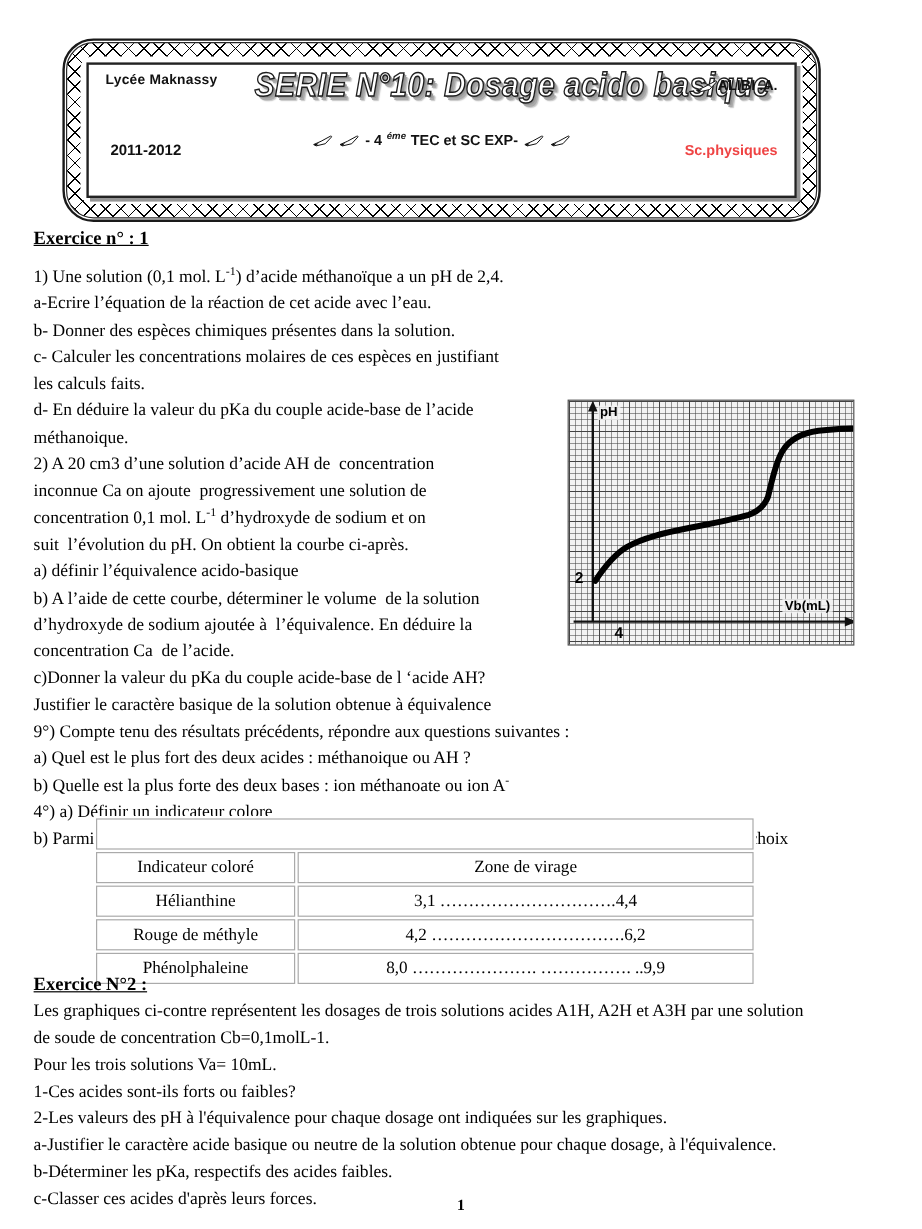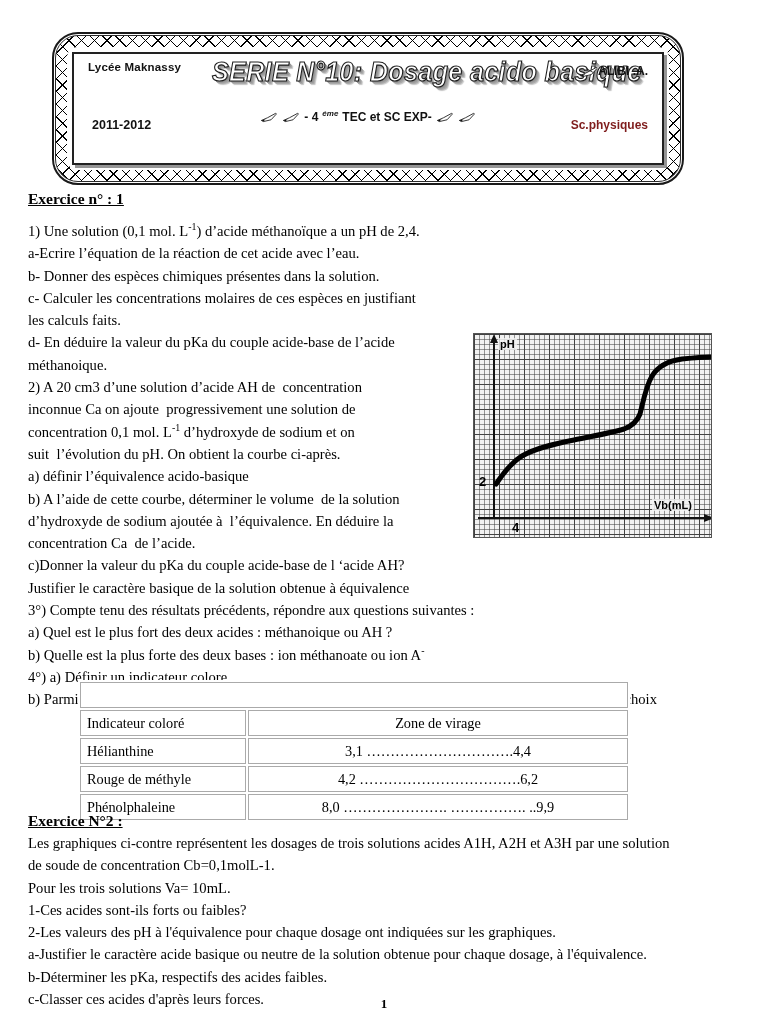--- a/index.html
+++ b/index.html
@@ -75,21 +75,21 @@
     font-size: 12.5px;
     font-weight: 700;
     color: #111;
   }
   .scphys {
     position: absolute;
     right: 14px; top: 64px;
     font-family: "Liberation Sans", sans-serif;
     font-size: 12px;
     font-weight: 700;
-    color: #7f1d1d;
+    color: #ef4444;
   }
   .prof {
     position: absolute;
     right: 14px; top: 10px;
     font-family: "Liberation Sans", sans-serif;
     font-size: 12px;
     font-weight: 700;
     color: #111;
     display: flex;
     align-items: center;
@@ -212,21 +212,21 @@
     font-family: "Liberation Serif", serif;
     font-size: 14.3px;
     background: #ffffff;
   }
   #indicator-table td {
     border: 1px solid #aaaaaa;
     padding: 2px 6px;
     height: 20px;
     background: #fff;
   }
-  .col-name  { width: 152px; text-align: left; white-space: nowrap; }
+  .col-name  { width: 152px; text-align: center; white-space: nowrap; }
   .col-zone  { text-align: center; padding-left: 30px; }
   .zone-head { padding-left: 70px; }
   .empty-row td { height: 20px; border: 1px solid #cfcfcf; }
 
   
   #page-number {
     position: absolute;
     left: 0; right: 0;
     top: 996px;
     text-align: center;
@@ -315,21 +315,21 @@
   <p class="ptext narrow"><span>concentration 0,1 mol. L</span><sup>-1</sup><span> d’hydroxyde de sodium et on</span></p>
 
   <p class="ptext narrow">suit  l’évolution du pH. On obtient la courbe ci-après.
 a) définir l’équivalence acido-basique
 b) A l’aide de cette courbe, déterminer le volume  de la solution
 d’hydroxyde de sodium ajoutée à  l’équivalence. En déduire la
 concentration Ca  de l’acide.</p>
 
   <p class="ptext wide">c)Donner la valeur du pKa du couple acide-base de l ‘acide AH?
 Justifier le caractère basique de la solution obtenue à équivalence
-3°) Compte tenu des résultats précédents, répondre aux questions suivantes :
+9°) Compte tenu des résultats précédents, répondre aux questions suivantes :
 a) Quel est le plus fort des deux acides : méthanoique ou AH ?</p>
 
   <p class="ptext wide"><span>b) Quelle est la plus forte des deux bases : ion méthanoate ou ion A</span><sup>-</sup></p>
 
   <p class="ptext wide">4°) a) Définir un indicateur colore
 b) Parmi les indicateurs colorés suivants, choisir le plus approprié pour réaliser ce dosage. Justifier ce choix</p>
 </div>
 
 <div id="graph">
   <svg width="245" height="205" viewBox="0 0 245 205">

